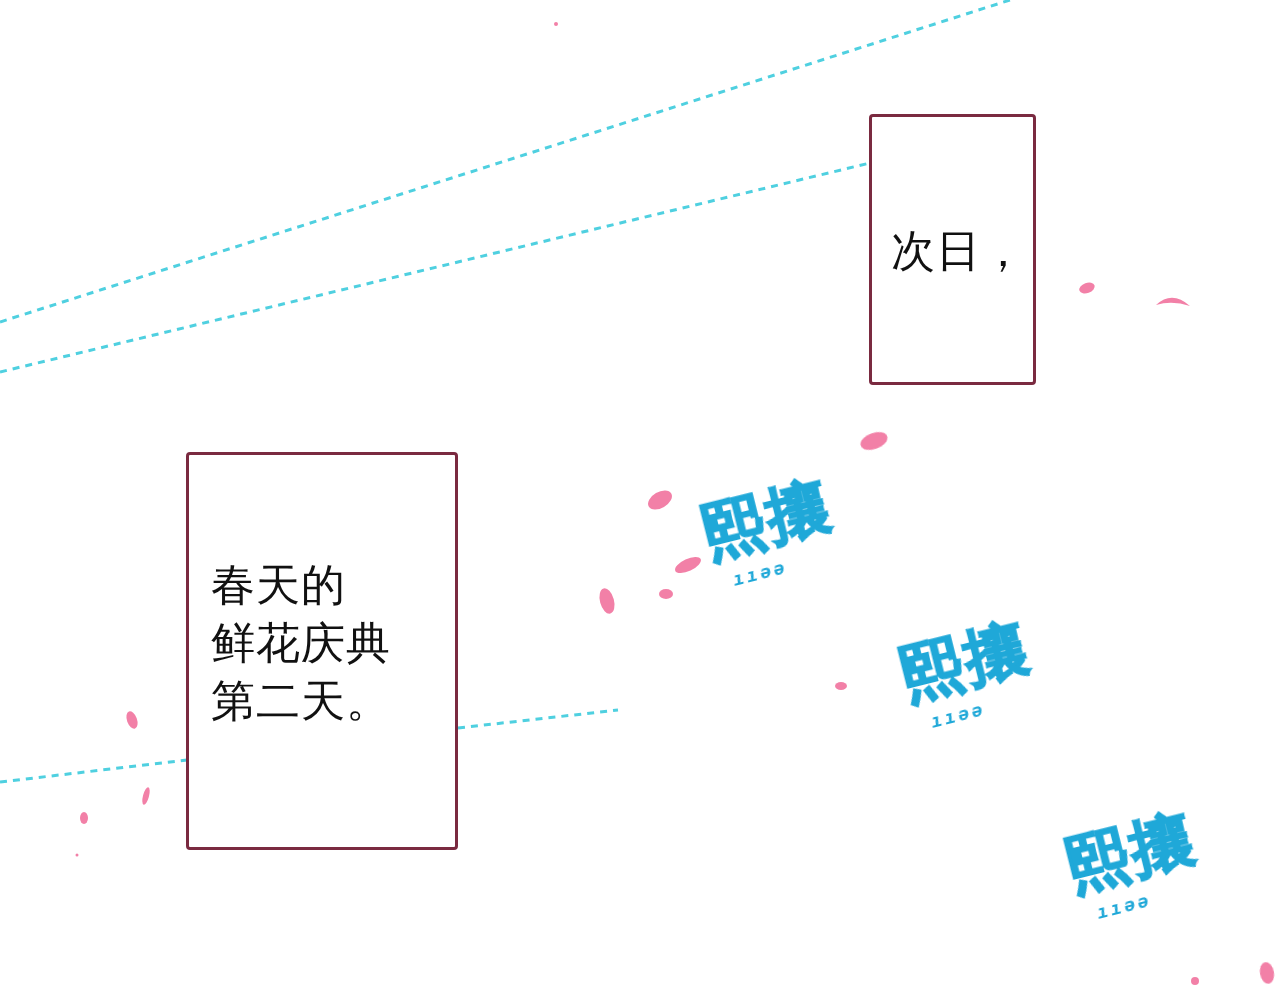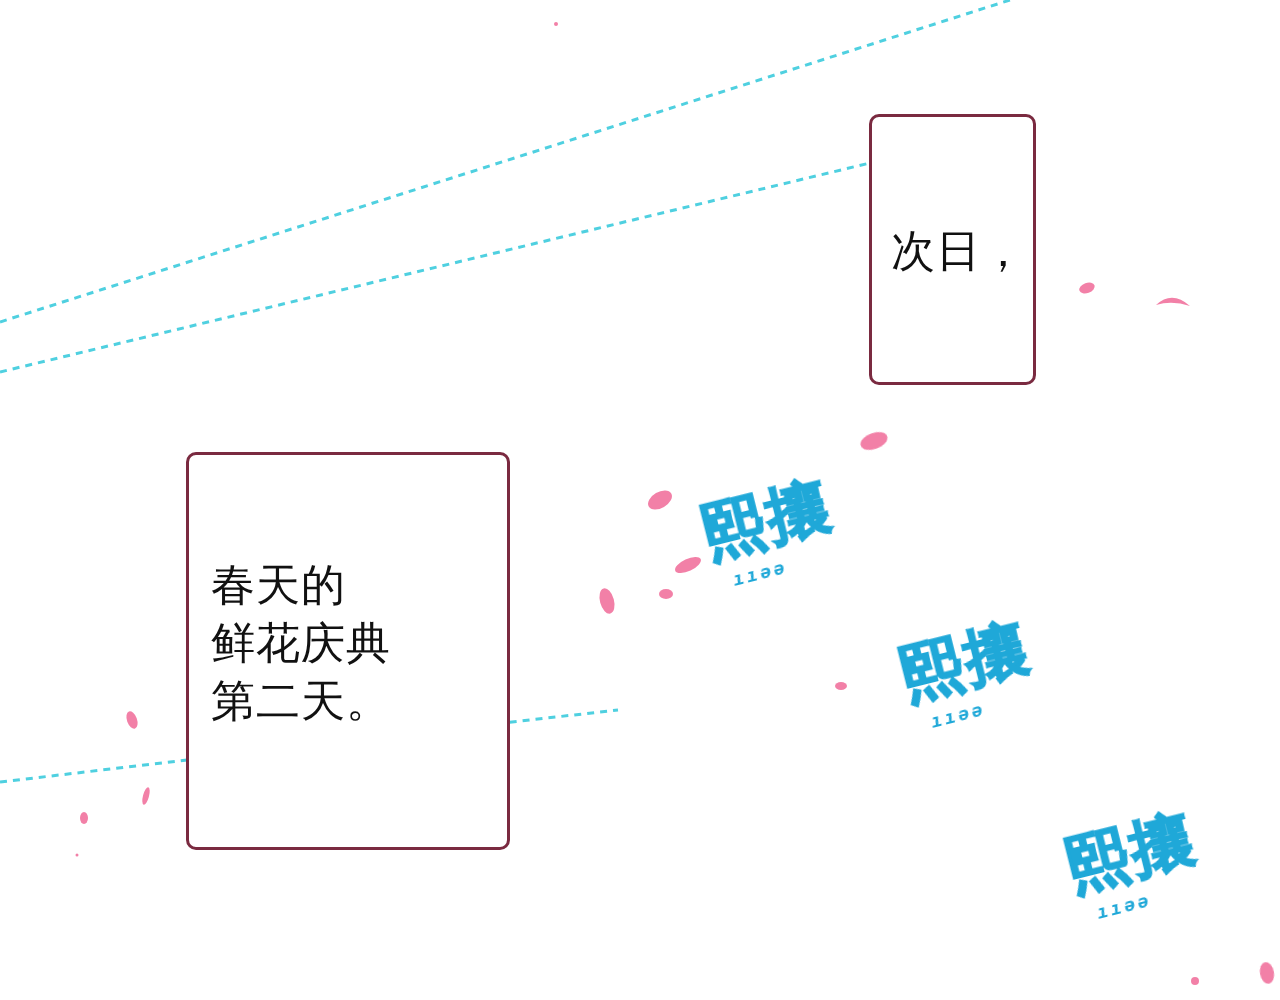--- a/index.html
+++ b/index.html
@@ -4,21 +4,21 @@
   <style>
     html, body { margin: 0; padding: 0; }
     body {
       width: 1280px; height: 1000px; overflow: hidden;
       background: #ffffff; position: relative;
       font-family: "DejaVu Sans", sans-serif;
     }
     .layer { position: absolute; left: 0; top: 0; width: 1280px; height: 1000px; }
     .caption-box {
       position: absolute; background: #ffffff;
-      border: 3px solid #7a2a40; border-radius: 10px;
+      border: 3px solid #7a2a40; border-radius: 4px;
       box-sizing: border-box; color: #111111;
     }
     .caption-text {
       position: absolute; font-size: 44px; line-height: 56px;
       white-space: pre; letter-spacing: 1px;
       font-family: "DejaVu Sans", sans-serif;
     }
     .sfx {
       position: absolute; width: 180px; height: 160px;
       transform-origin: center center;
@@ -65,21 +65,21 @@
     <circle cx="556" cy="24" r="2"></circle>
     <circle cx="1195" cy="981" r="4"></circle>
     <ellipse cx="1267" cy="973" rx="7" ry="11" transform="rotate(-10 1267 973)"></ellipse>
   </g>
 </svg>
 
 <div class="caption-box" style="left:869px; top:114px; width:167px; height:271px;">
   <div class="caption-text" style="left:19px; top:106px;">次日，</div>
 </div>
 
-<div class="caption-box" style="left:186px; top:452px; width:324px; height:398px;">
+<div class="caption-box" style="left:186px; top:452px; width:272px; height:398px;">
   <div class="caption-text" style="left:22px; top:101px; line-height:58px;">春天的
 鲜花庆典
 第二天。</div>
 </div>
 
 <div class="sfx" style="left:710px; top:470px; transform: rotate(-14deg);">
   <div class="sfx-main">熙攘</div>
   <div class="sfx-sub">ııəə</div>
 </div>
 

